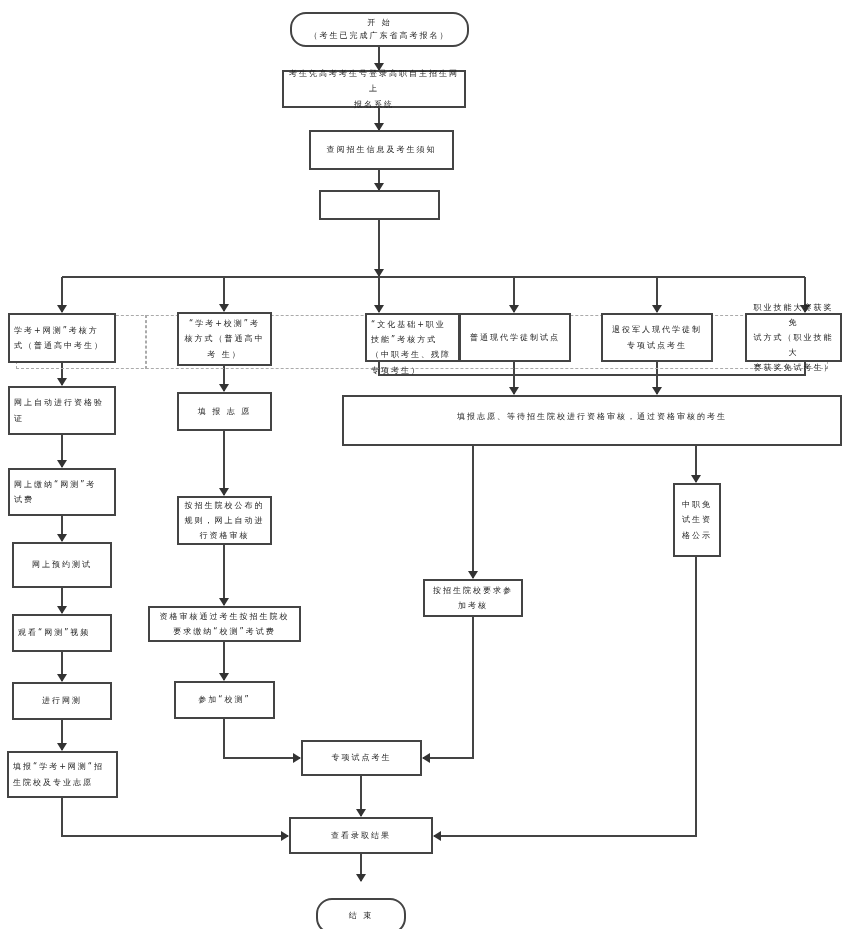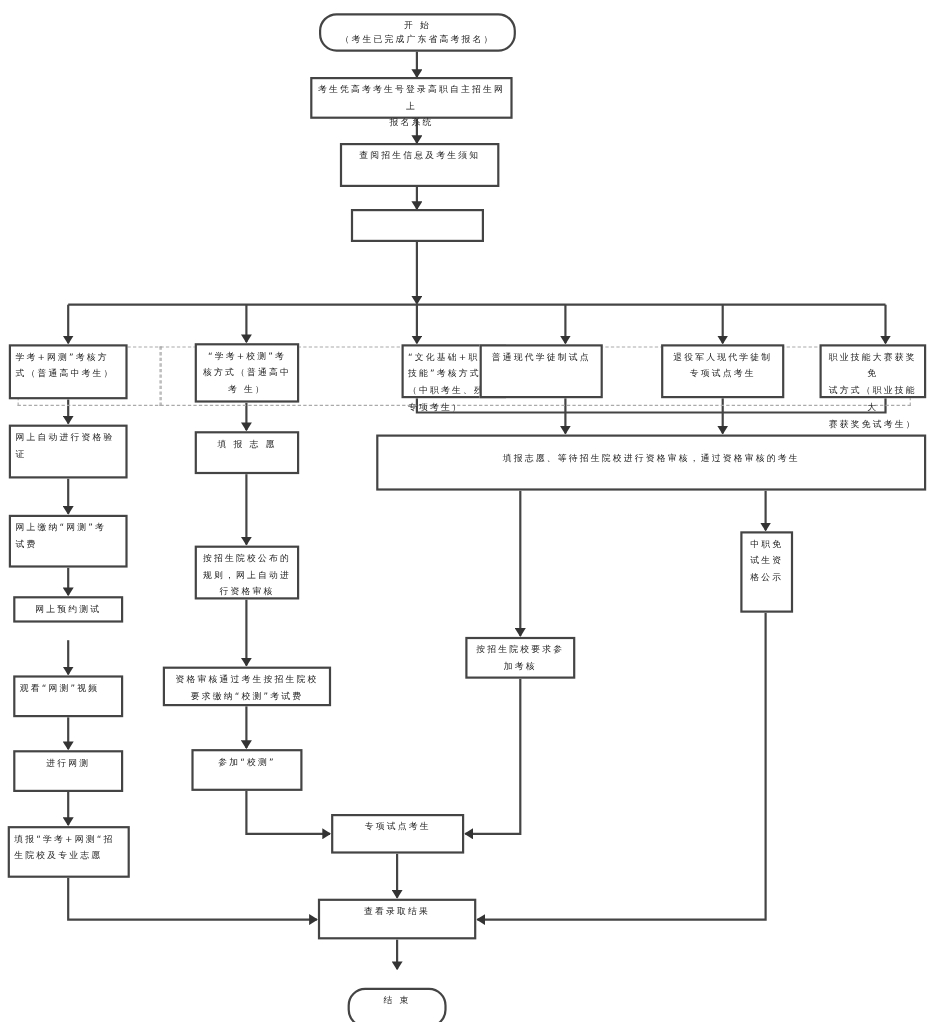--- a/index.html
+++ b/index.html
@@ -1,20 +1,20 @@
 <!DOCTYPE html>
 <html><head>
 <meta charset="utf-8">
 <style>
   html, body { margin: 0; padding: 0; background: #ffffff; }
   body { width: 859px; height: 929px; position: relative; overflow: hidden;
          font-family: "DejaVu Sans", sans-serif; color: #222; }
   svg.wires { position: absolute; left: 0; top: 0; width: 859px; height: 929px; }
   .box { position: absolute; box-sizing: border-box; border: 2px solid #444;
-         background: #fff; display: flex; justify-content: center;
+         background: #fff; display: flex; align-items: center; justify-content: center;
          text-align: center; font-size: 8px; letter-spacing: 2px; line-height: 1.9;
          padding: 2px 4px; white-space: pre-line; color: #222; }
   .term { border-radius: 16px; }
   .left-txt { justify-content: flex-start; text-align: left; }
   .dash { position: absolute; border: 1px dashed #aaa; box-sizing: border-box; pointer-events: none; }
 </style>
 </head>
 <body>
 
 <svg class="wires" viewBox="0 0 859 929">
@@ -81,32 +81,32 @@
 
 <div class="box left-txt" style="left:8px;top:313px;width:108px;height:50px;">学考+网测”考核方
 式（普通高中考生）</div>
 <div class="box" style="left:177px;top:312px;width:95px;height:54px;">“学考+校测”考
 核方式（普通高中
 考 生）</div>
 <div class="box left-txt" style="left:333px;top:313px;width:95px;height:49px;align-items:flex-start;overflow:visible;margin-left:32px;">“文化基础+职业
 技能”考核方式
 （中职考生、残障
 专项考生）</div>
-<div class="box" style="left:436px;top:313px;width:112px;height:49px;">普通现代学徒制试点</div>
+<div class="box" style="left:459px;top:313px;width:112px;height:49px;">普通现代学徒制试点</div>
 <div class="box" style="left:601px;top:313px;width:112px;height:49px;">退役军人现代学徒制
 专项试点考生</div>
 <div class="box" style="left:745px;top:313px;width:97px;height:49px;">职业技能大赛获奖免
 试方式（职业技能大
 赛获奖免试考生）</div>
 
 <div class="box left-txt" style="left:8px;top:386px;width:108px;height:49px;">网上自动进行资格验
 证</div>
 <div class="box left-txt" style="left:8px;top:468px;width:108px;height:48px;">网上缴纳“网测”考
 试费</div>
-<div class="box" style="left:12px;top:542px;width:100px;height:24px;">网上预约测试</div>
+<div class="box" style="left:12px;top:542px;width:100px;height:46px;">网上预约测试</div>
 <div class="box left-txt" style="left:12px;top:614px;width:100px;height:38px;">观看“网测”视频</div>
 <div class="box" style="left:12px;top:682px;width:100px;height:38px;">进行网测</div>
 <div class="box left-txt" style="left:7px;top:751px;width:111px;height:47px;">填报“学考+网测“招
 生院校及专业志愿</div>
 
 <div class="box" style="left:177px;top:392px;width:95px;height:39px;">填 报 志 愿</div>
 <div class="box" style="left:177px;top:496px;width:95px;height:49px;">按招生院校公布的
 规则，网上自动进
 行资格审核</div>
 <div class="box" style="left:148px;top:606px;width:153px;height:36px;">资格审核通过考生按招生院校

